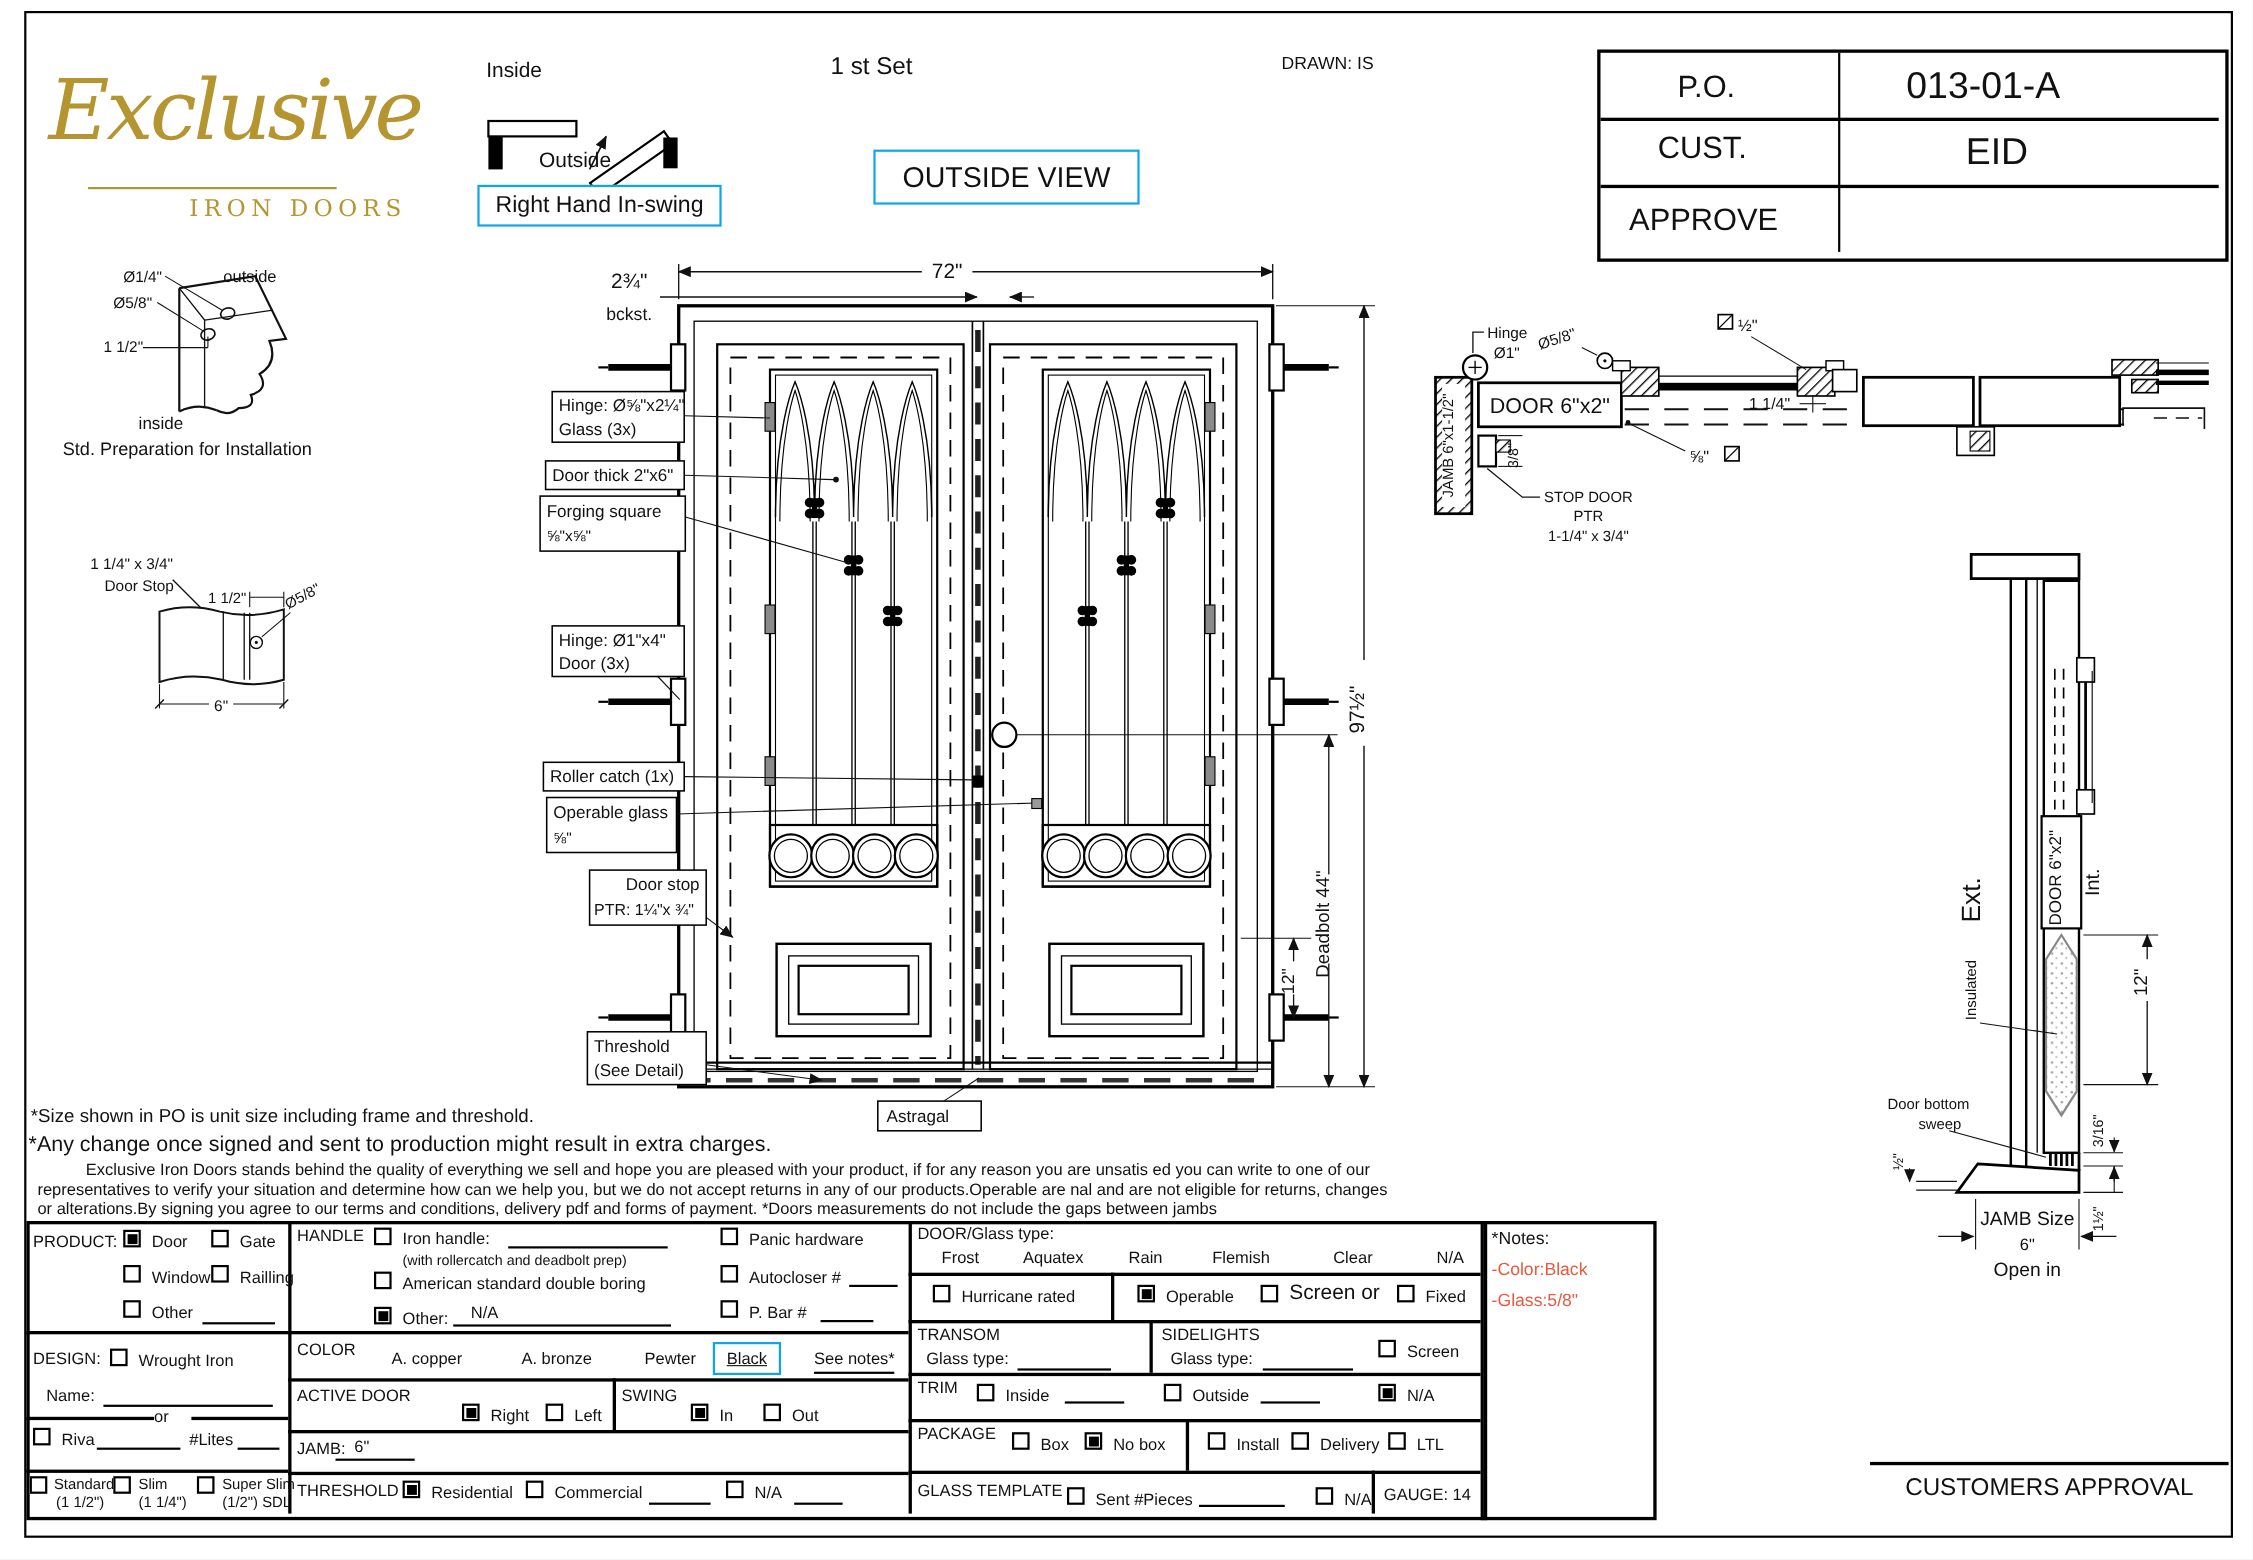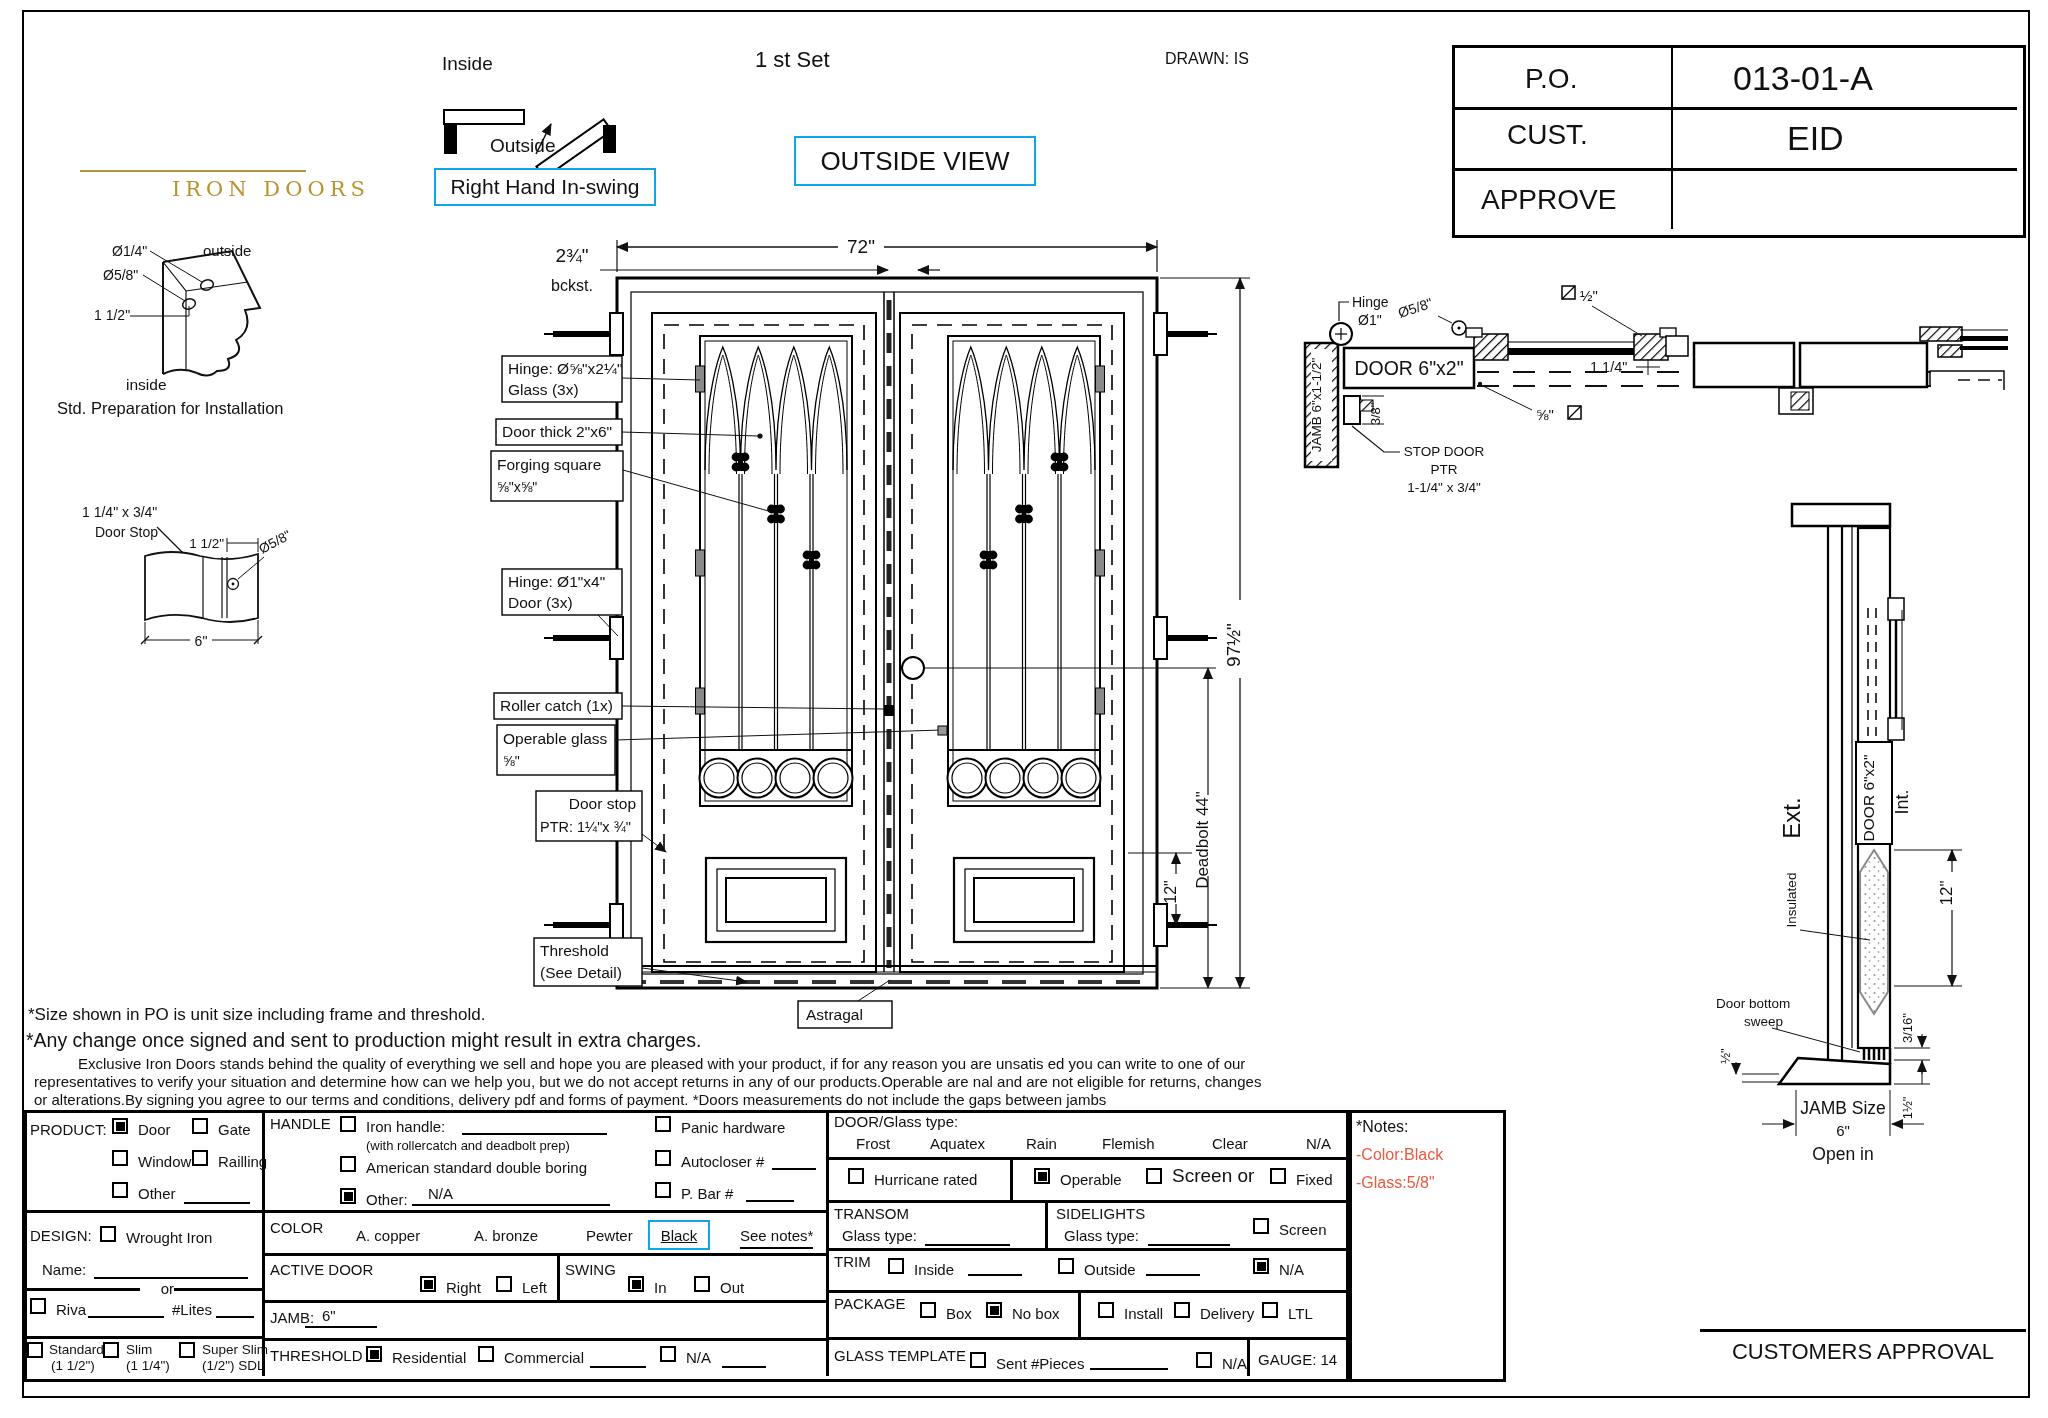--- a/index.html
+++ b/index.html
@@ -61,20 +61,21 @@
         <line x1="1208" y1="0" x2="1217" y2="0" stroke="#000" stroke-width="2"></line>
       </g>
       <g id="ghinge">
           <rect x="-4.5" y="-13" width="9" height="26" fill="#8a8a8a" stroke="#000" stroke-width="1"></rect>
         </g>
     </defs>
   </svg>
 
   <div class="abs" style="left:22px;top:10px;width:2004px;height:1384px;border:2px solid #000;"></div>
 
+  <div class="logo-main" style="left:44px;top:62px;">Exclusive</div>
   <div class="abs" style="left:80px;top:170px;width:226px;height:2px;background:#b5952f;"></div>
   <div class="logo-sub" style="left:172px;top:177px;">IRON DOORS</div>
 
   <svg style="left:430px;top:40px;" width="235" height="175" viewBox="430 40 235 175">
     <text x="442" y="70" font-size="19">Inside</text>
     <rect x="444" y="110" width="80" height="14" fill="#fff" stroke="#000" stroke-width="2"></rect>
     <rect x="444" y="124" width="13" height="30" fill="#000"></rect>
     <g transform="rotate(-35 610 132)">
       <rect x="530" y="118" width="82" height="14" fill="#fff" stroke="#000" stroke-width="2"></rect>
     </g>
@@ -452,21 +453,21 @@
     <div class="t" style="left:218px;top:1154px;">Railling</div>
     <span class="cb" style="left:112px;top:1182px;"></span>
     <div class="t" style="left:138px;top:1186px;">Other</div>
     <div class="blank" style="left:184px;top:1202px;width:66px;"></div>
 
     <div class="t" style="left:30px;top:1228px;">DESIGN:</div>
     <span class="cb" style="left:100px;top:1226px;"></span>
     <div class="t" style="left:126px;top:1230px;">Wrought Iron</div>
     <div class="t" style="left:42px;top:1262px;">Name:</div>
     <div class="blank" style="left:94px;top:1277px;width:154px;"></div>
-    <div class="t" style="left:140px;top:1281px;width:34px;background:#fff;text-align:right;">or</div>
+    <div class="t" style="left:140px;top:1281px;width:34px;background:#fff;text-align:left;">or</div>
     <span class="cb" style="left:30px;top:1298px;"></span>
     <div class="t" style="left:56px;top:1302px;">Riva</div>
     <div class="blank" style="left:88px;top:1316px;width:76px;"></div>
     <div class="t" style="left:172px;top:1302px;">#Lites</div>
     <div class="blank" style="left:216px;top:1316px;width:38px;"></div>
     <span class="cb" style="left:27px;top:1342px;"></span>
     <div class="t" style="left:49px;top:1343px;font-size:13.5px;">Standard</div>
     <div class="t" style="left:51px;top:1359px;font-size:13.5px;">(1 1/2")</div>
     <span class="cb" style="left:103px;top:1342px;"></span>
     <div class="t" style="left:126px;top:1343px;font-size:13.5px;">Slim</div>

